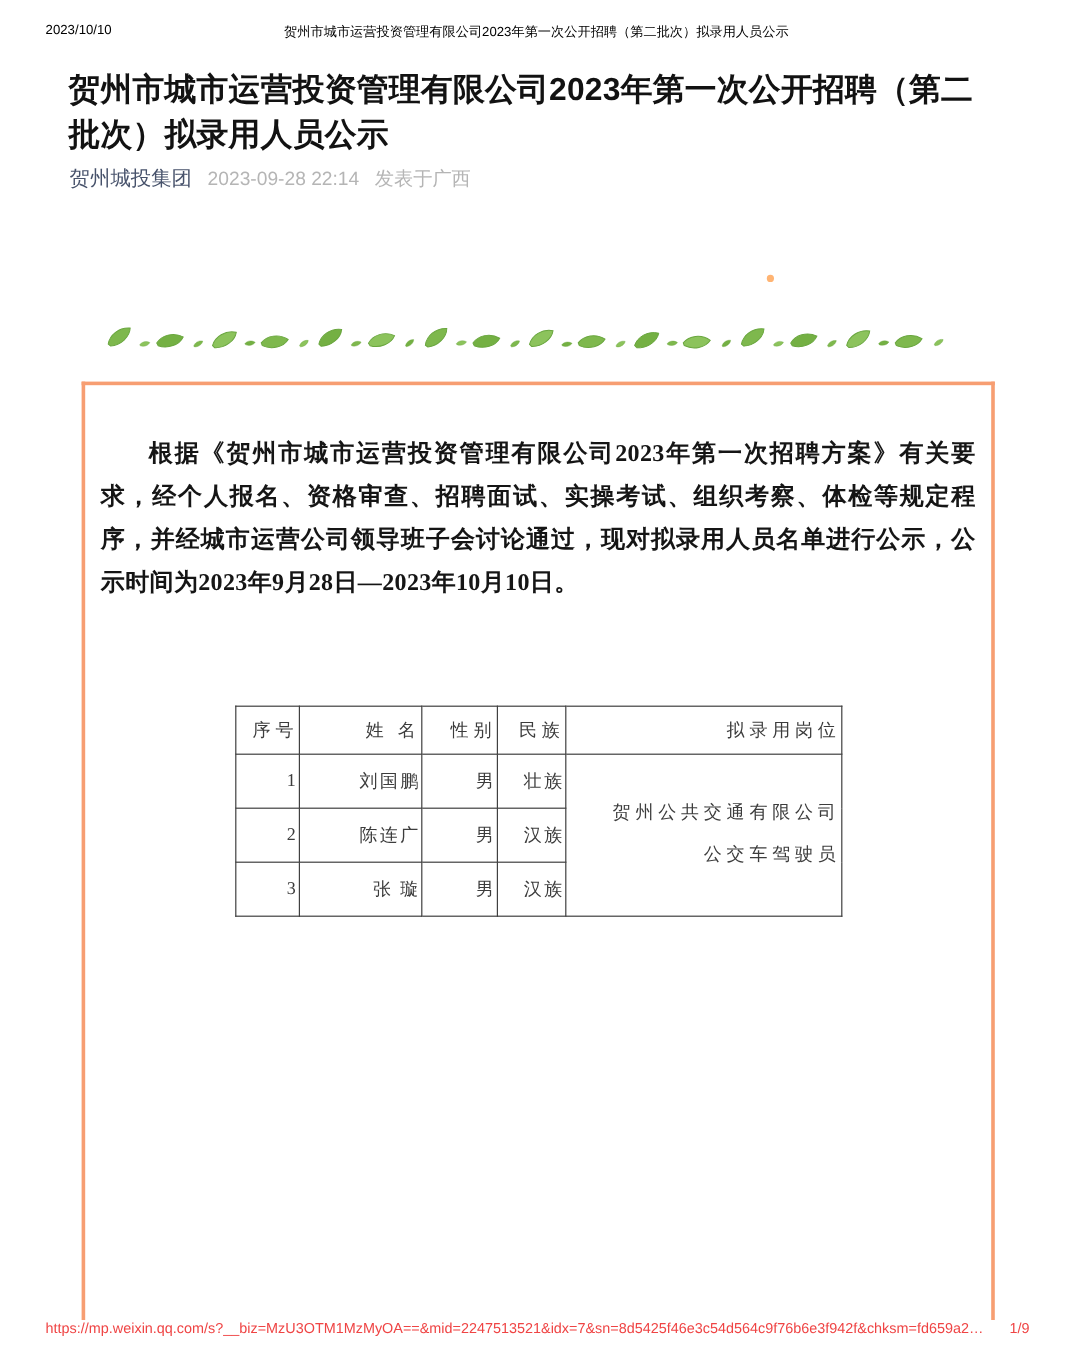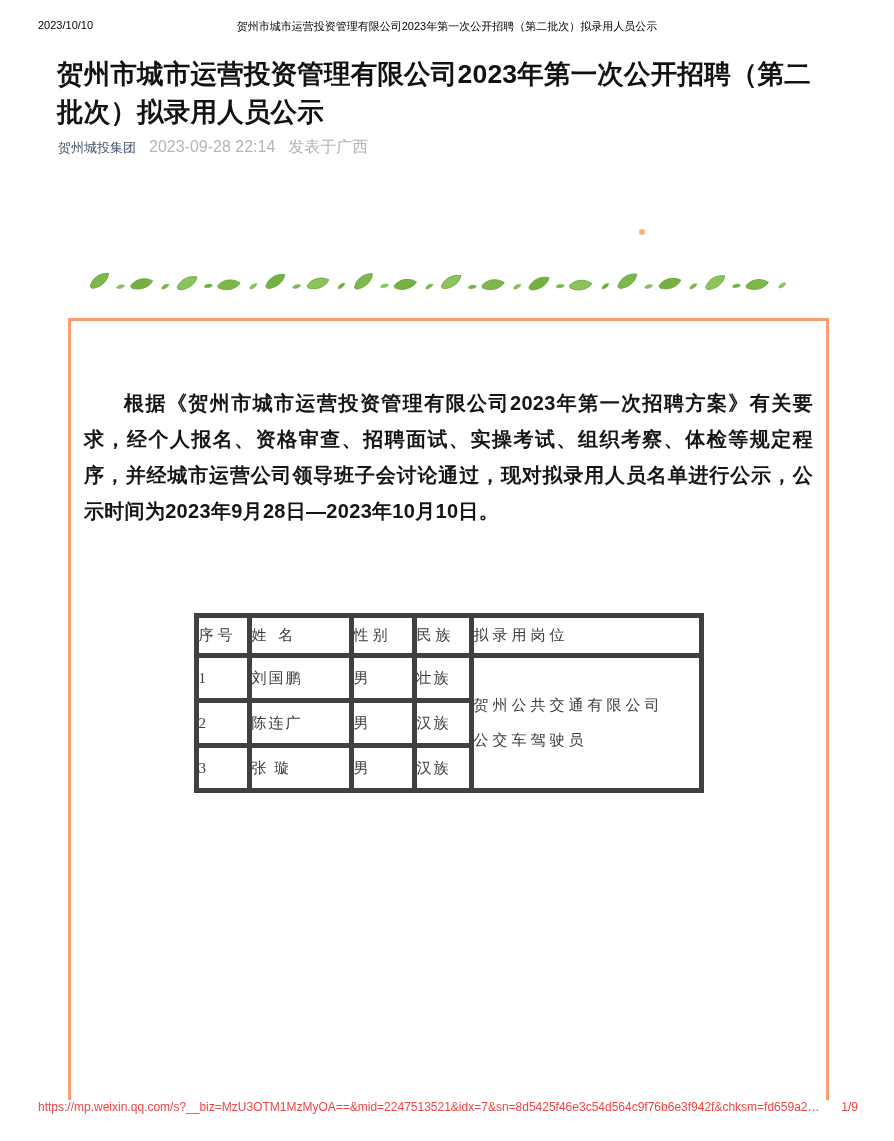--- a/index.html
+++ b/index.html
@@ -16,40 +16,40 @@
     position:absolute; top:1100px; left:38px; right:36px;
     display:flex; justify-content:space-between; align-items:flex-end;
     font-size:12px; color:#ef4444; white-space:nowrap;
   }
   
   .article-title {
     position:absolute; top:56px; left:57px; width:779px;
     font-size:26.5px; line-height:1.42; font-weight:bold; color:#121212; letter-spacing:0.2px;
   }
   .byline { position:absolute; top:137px; left:58px; display:flex; gap:13px; align-items:baseline; }
-  .account { font-size:13px; color:#47526b; cursor:pointer; }
+  .account { font-size:17px; color:#47526b; cursor:pointer; }
   .meta { font-size:16px; color:#b5b5b5; }
   
   .accent-dot { position:absolute; top:229px; left:639px; width:6px; height:6px; border-radius:50%; background:#ffb473; }
   .leaf-divider { position:absolute; top:265px; left:88px; }
   
   .notice-box {
     position:absolute; top:318px; left:68px; width:761px; height:782px;
     border:3px solid #f79e72; border-bottom:none; padding:0 13px; overflow:hidden;
   }
   .body-para {
     font-size:20px; font-weight:bold; color:#151515; line-height:1.8;
     text-align:justify; text-indent:2em; letter-spacing:0.3px;
   }
-  .para-intro { margin-top:64px; }
+  .para-intro { margin-top:39px;font-family:Liberation Serif, serif; }
   .para-objection { margin-top:94px; }
   
   .table-wrap { margin-top:84px; display:flex; justify-content:center; }
   table { border-collapse:collapse; font-family:"Liberation Serif","DejaVu Serif",serif; font-size:15px; color:#3c3c3c; }
-  th, td { border:5px solid #404040; text-align:left; vertical-align:middle; padding:0; }
+  th, td { border:1px solid #404040; text-align:right; vertical-align:middle; padding:0; }
   th { font-weight:normal; letter-spacing:4px; height:40px; }
   td { height:45px; letter-spacing:2px; }
   .col-no { width:53px; } .col-name { width:102px; } .col-gender { width:63px; }
   .col-ethnic { width:57px; } .col-pos { width:230px;margin-left:14px; }
   .pos-cell { letter-spacing:4px; line-height:2.35;margin-left:36px; }
 </style>
 </head>
 <body>
 
 <div class="page">

